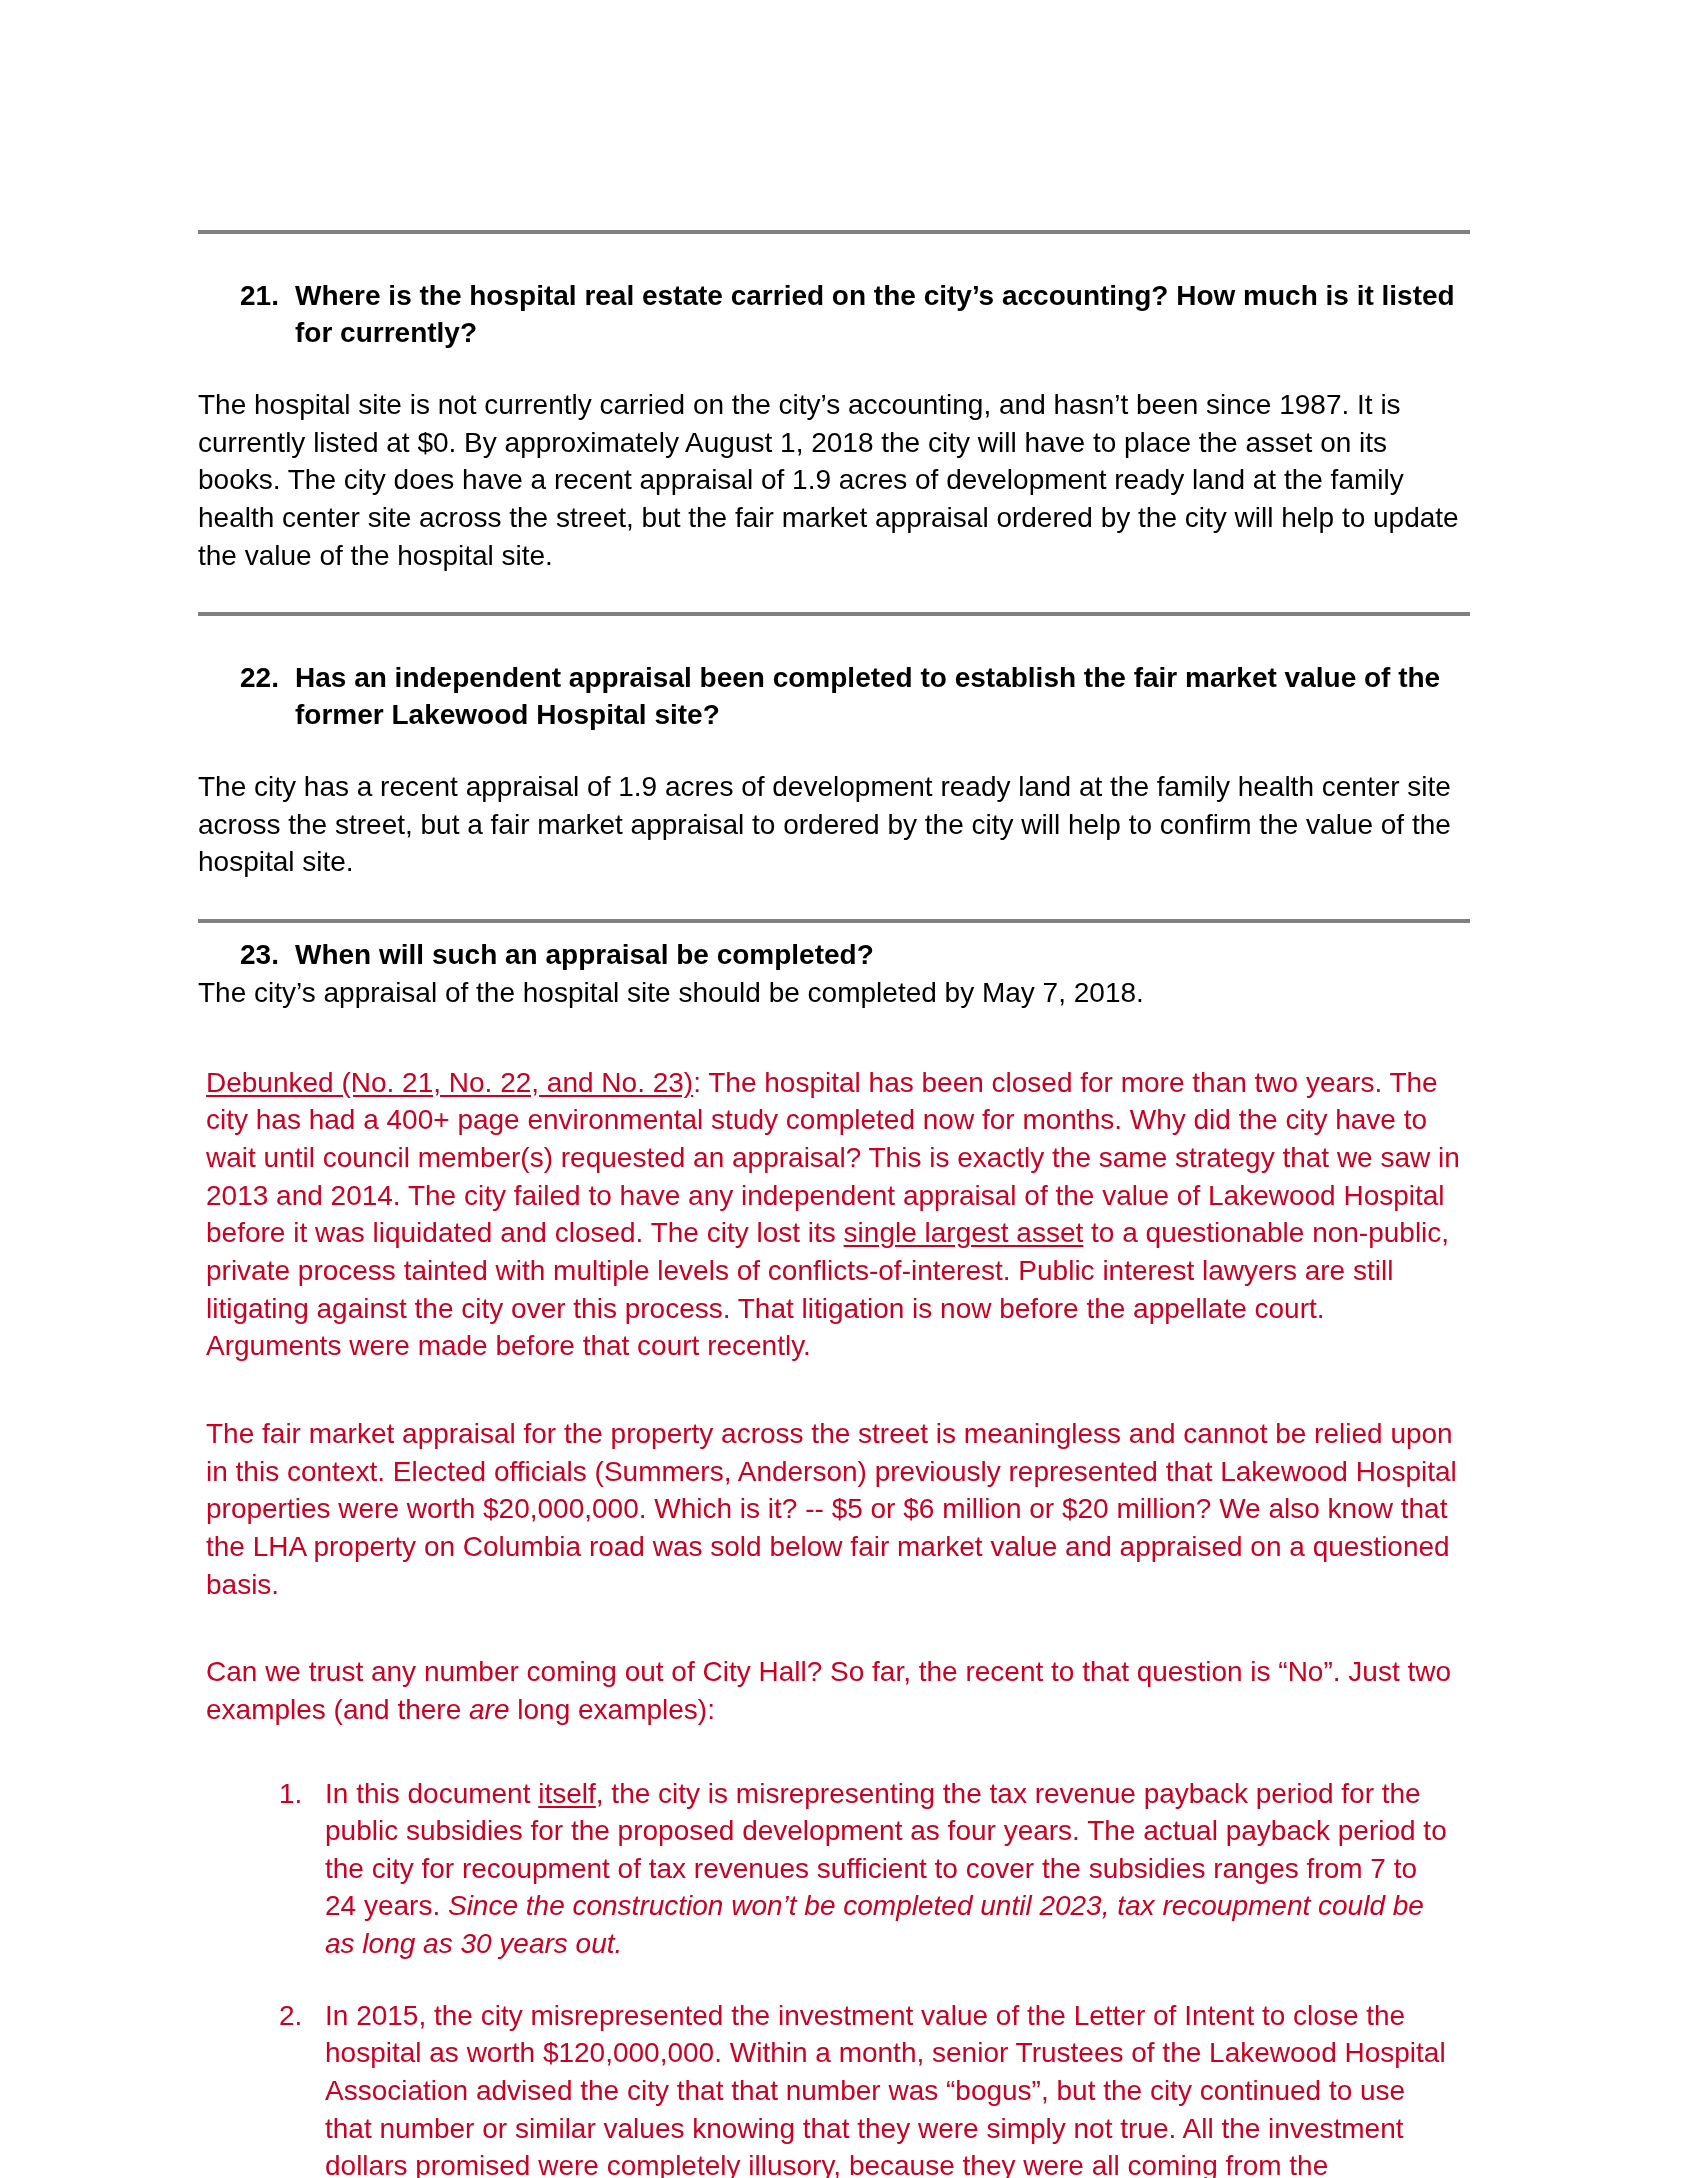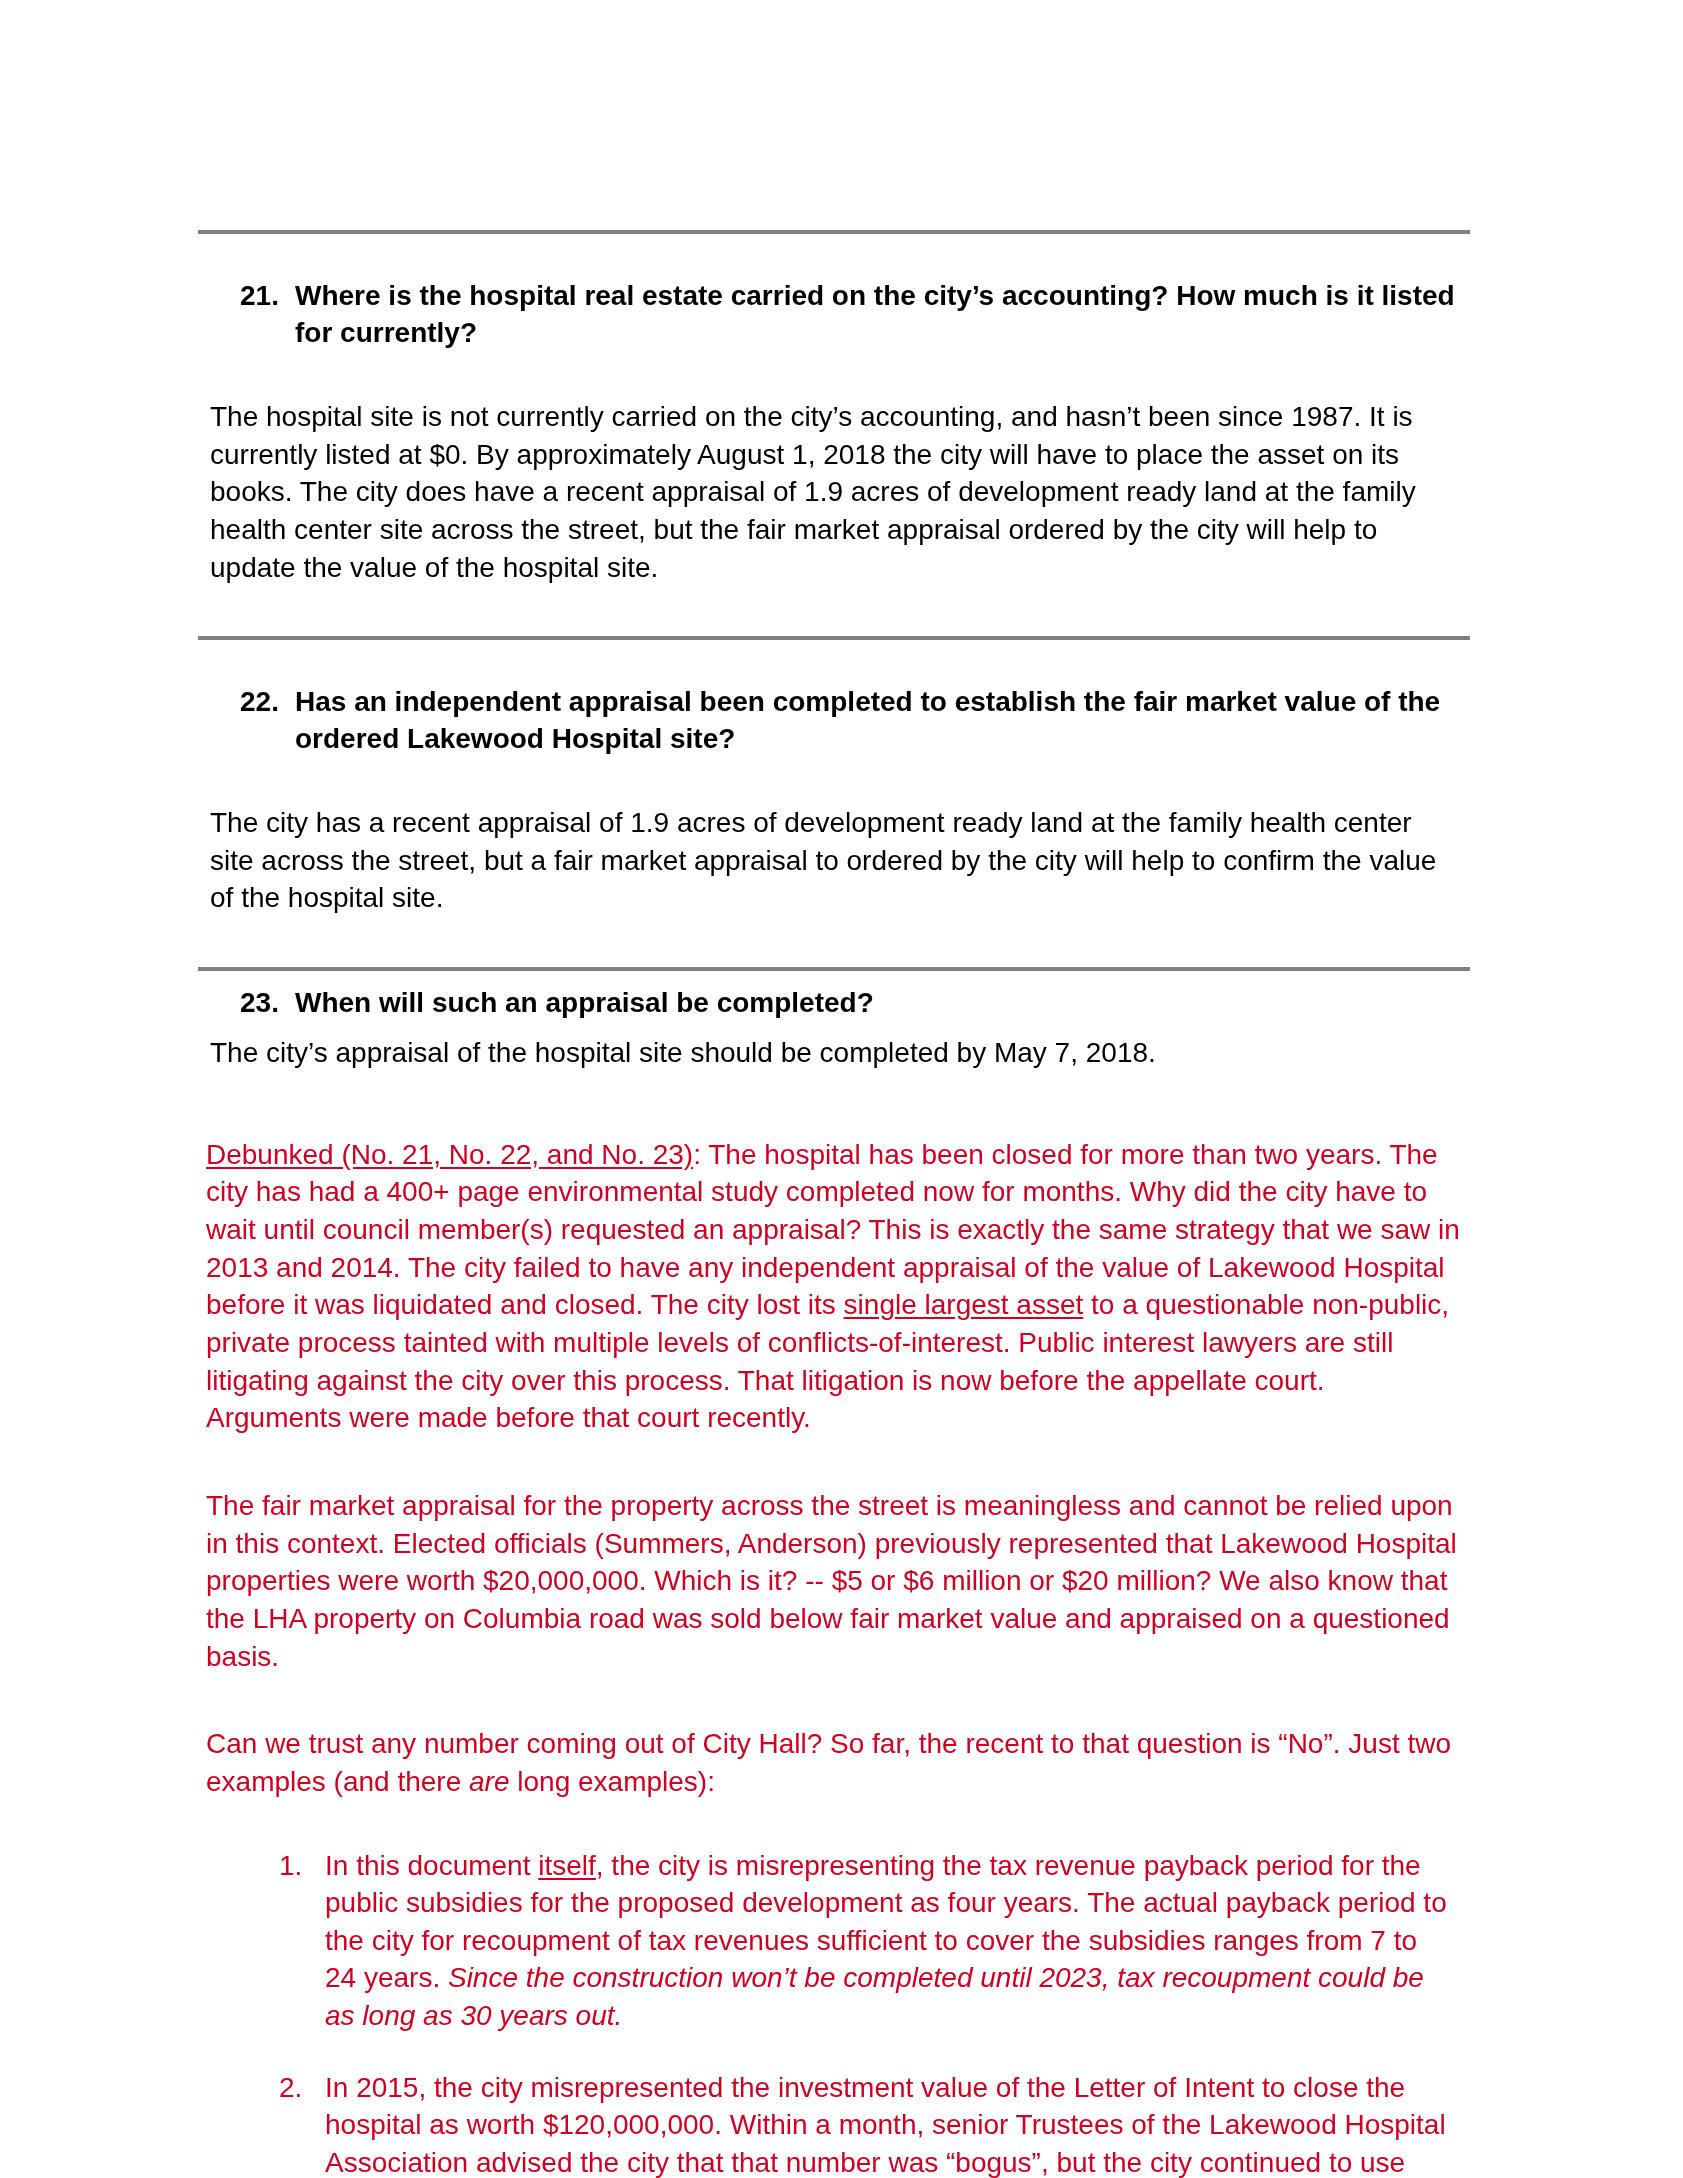--- a/index.html
+++ b/index.html
@@ -63,21 +63,21 @@
   }
   .q-text {
     flex: 1 1 auto;
   }
 
   
   .answer {
     font-size: 28px;
     line-height: 1.345;
     color: #000000;
-    margin: 12px;
+    margin: 0;
     padding: 0;
   }
 
   
   .red {
     font-size: 28px;
     line-height: 1.345;
     color: #CC0022;
     margin: 8px;
     padding: 0;
@@ -141,21 +141,21 @@
     <div class="sp-38"></div>
 
     <div class="rule-wrap">
       <hr class="rule">
     </div>
 
     <div class="sp-44"></div>
 
     <div class="question">
       <span class="q-num">22.</span>
-      <span class="q-text">Has an independent appraisal been completed to establish the fair market value of the ordered Lakewood Hospital site?</span>
+      <span class="q-text">Has an independent appraisal been completed to establish the fair market value of the former Lakewood Hospital site?</span>
     </div>
 
     <div class="sp-34"></div>
 
     <p class="answer">The city has a recent appraisal of 1.9 acres of development ready land at the family health center site across the street, but a fair market appraisal to ordered by the city will help to confirm the value of the hospital site.</p>
 
     <div class="sp-38"></div>
 
     <div class="rule-wrap">
       <hr class="rule">

